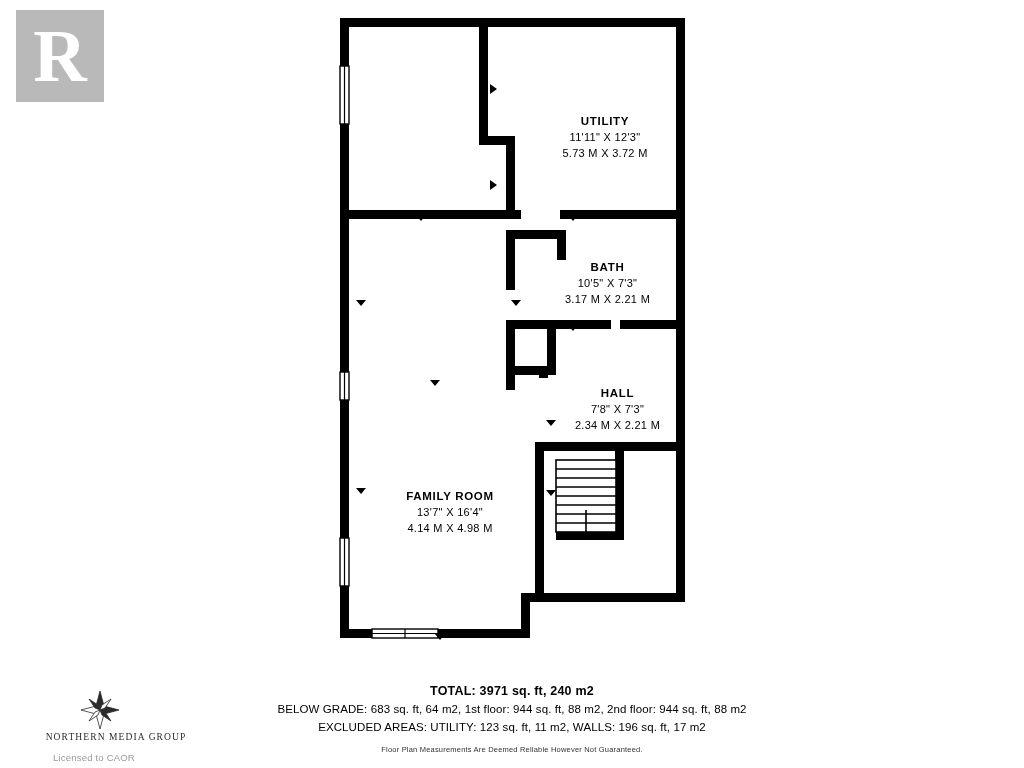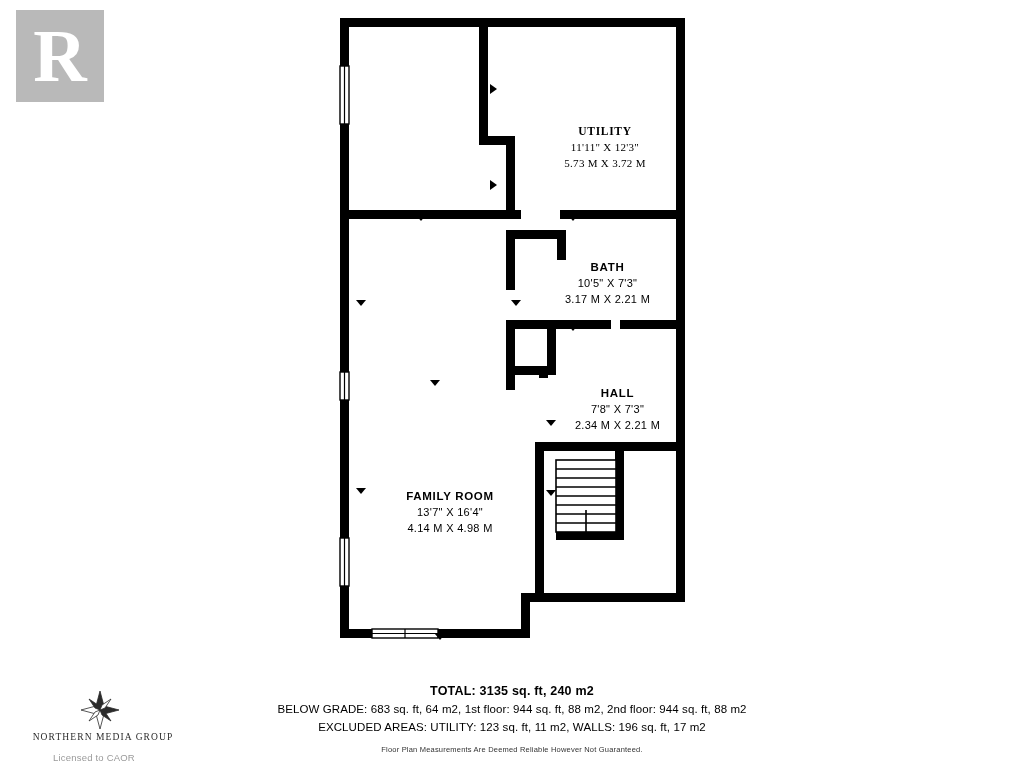--- a/index.html
+++ b/index.html
@@ -118,21 +118,21 @@
   
   #nmg-logo {
     position: absolute;
     left: 20px;
     top: 690px;
     width: 160px;
     height: 56px;
   }
   #nmg-logo .nmg-text {
     position: absolute;
-    left: 3px;
+    left: 16px;
     top: 42px;
     width: 160px;
     text-align: center;
     font-family: "Liberation Serif", serif;
     font-size: 9.5px;
     letter-spacing: 1.1px;
     color: #2b2b2b;
   }
 
   
@@ -234,21 +234,21 @@
         <path d="M100,370 l10,0 l-5,6 Z"></path>
         <path d="M226,410 l-10,0 l5,6 Z"></path>
         <path d="M26,478 l10,0 l-5,6 Z"></path>
         <path d="M226,480 l-10,0 l5,6 Z"></path>
         <path d="M105,624 l10,0 l-5,6 Z"></path>
       </g>
     </g>
   </svg>
 
 
-  <div class="room-label" style="left:185px; top:113px; width:180px;font-family:Liberation Serif, serif;">
+  <div class="room-label" style="left:185px; top:103px; width:180px;">
     <span class="rname">UTILITY</span>
     <span class="rdim">11'11" X 12'3"</span>
     <span class="rdim">5.73 M X 3.72 M</span>
   </div>
 
 
   <div class="room-label" style="left:190px; top:249px; width:175px;">
     <span class="rname">BATH</span>
     <span class="rdim">10'5" X 7'3"</span>
     <span class="rdim">3.17 M X 2.21 M</span>
@@ -261,21 +261,21 @@
   </div>
 
   <div class="room-label" style="left:30px; top:478px; width:180px;">
     <span class="rname">FAMILY ROOM</span>
     <span class="rdim">13'7" X 16'4"</span>
     <span class="rdim">4.14 M X 4.98 M</span>
   </div>
 </div>
 
 <div id="footer">
-  <div class="total">TOTAL: 3135 sq. ft, 240 m2</div>
+  <div class="total">TOTAL: 3971 sq. ft, 240 m2</div>
   <div class="line">BELOW GRADE: 683 sq. ft, 64 m2, 1st floor: 944 sq. ft, 88 m2, 2nd floor: 944 sq. ft, 88 m2</div>
   <div class="line">EXCLUDED AREAS: UTILITY: 123 sq. ft, 11 m2, WALLS: 196 sq. ft, 17 m2</div>
   <div class="disclaimer">Floor Plan Measurements Are Deemed Reliable However Not Guaranteed.</div>
 </div>
 
 <div id="nmg-logo">
   <svg width="160" height="44" viewBox="0 0 160 44" xmlns="http://www.w3.org/2000/svg">
     <g transform="translate(80,20)" fill="#2b2b2b" stroke="#2b2b2b" stroke-width="0.8">
 
       <path d="M0,-19 L4,-4 L0,0 L-4,-4 Z" fill="#2b2b2b"></path>

